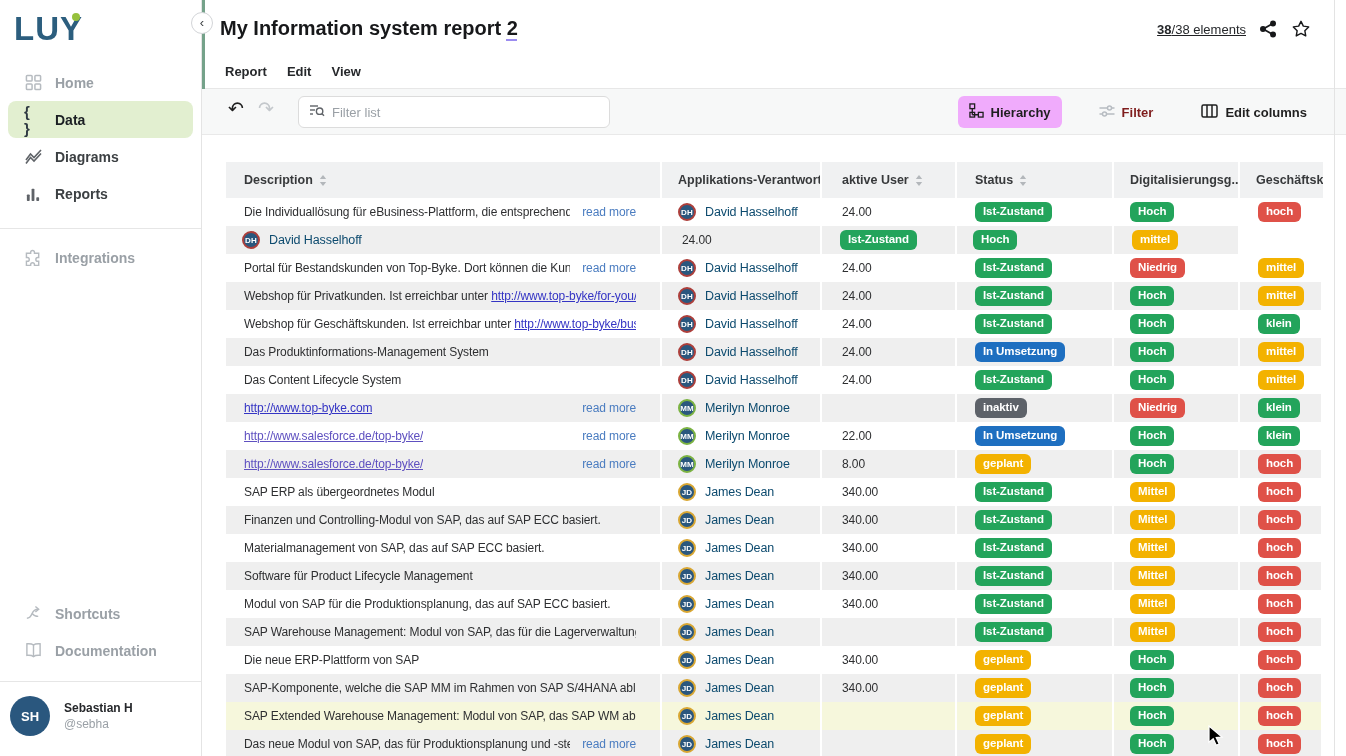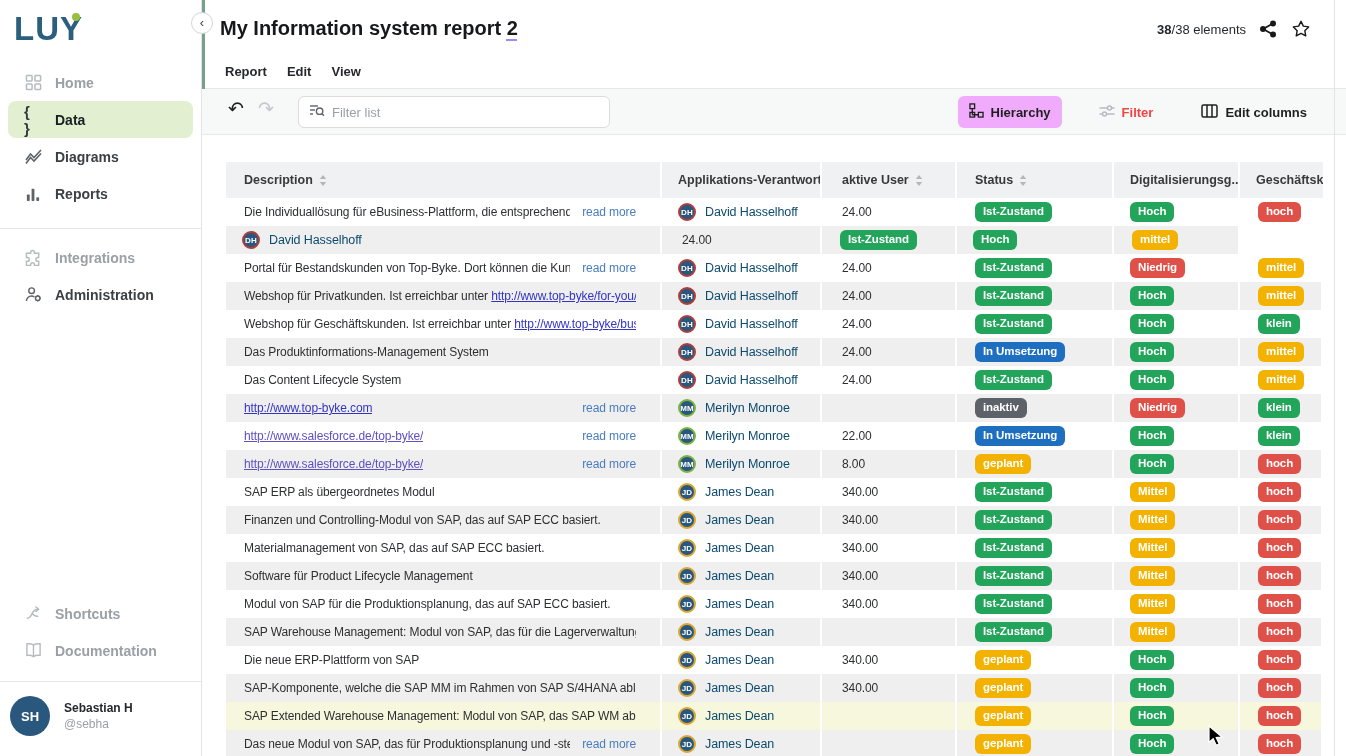--- a/index.html
+++ b/index.html
@@ -33,40 +33,40 @@
   .accent-line { position:absolute; left:202px; top:0; width:3px; height:89px; background:#75a28a; }
   .collapse-btn { position:absolute; left:191px; top:12px; width:22px; height:22px; border-radius:50%;
     background:#fff; border:1px solid #d3d5d8; color:#3c4043; font-size:13px; line-height:19px;
     text-align:center; cursor:pointer; z-index:5; }
   .main-header { position:absolute; left:205px; top:0; width:1141px; height:89px; background:#fff;
     border-bottom:1px solid #e7e7e7; }
   .page-title { position:absolute; left:15px; top:17px; font-size:20px; font-weight:700; color:#17181a; }
   .page-title .spell { text-decoration:underline dashed #9b8cf0 1.5px; text-underline-offset:4px; }
   .menubar { position:absolute; left:20px; bottom:9px; display:flex; gap:20px; }
   .menubar span { font-size:13px; font-weight:700; color:#26282b; cursor:pointer; }
-  .head-right { position:absolute; right:34px; top:18px; display:flex; align-items:center; gap:11px; }
+  .head-right { position:absolute; right:34px; top:18px; display:flex; align-items:center; gap:11px;text-decoration:underline; }
   .elements-count { font-size:13px; color:#26282b; }
   .elements-count b { font-weight:700; }
   .icon-btn { width:22px; height:22px; display:flex; align-items:center; justify-content:center; cursor:pointer; }
 
   
   .toolbar { position:absolute; left:202px; top:89px; width:1144px; height:46px; background:#f7f8f8;
     border-bottom:1px solid #e9e9e9; }
   .undo { position:absolute; left:26px; top:8px; font-size:19px; color:#1f1f1f; cursor:pointer; }
   .redo { position:absolute; left:56px; top:8px; font-size:19px; color:#c4c8cc; }
   .filter-input { position:absolute; left:96px; top:7px; width:312px; height:32px; background:#fff;
     border:1px solid #dcdcdc; border-radius:6px; display:flex; align-items:center; padding:0 10px; gap:7px; }
   .filter-input input { border:none; outline:none; font-size:13px; width:100%;
     font-family:"Liberation Sans",sans-serif; color:#202124; background:transparent; }
   .filter-input input::placeholder { color:#9aa0a6; }
   .tb-right { position:absolute; right:28px; top:7px; height:32px; display:flex; align-items:center; gap:26px; }
   .tb-btn { display:flex; align-items:center; gap:7px; font-size:13px; font-weight:700; color:#1f1f1f;
     cursor:pointer; padding:7px 11px; border-radius:6px; }
   .tb-btn.raised { background:#f0abfc; }
-  .tb-btn.disabled { color:#ef4444; cursor:default; }
+  .tb-btn.disabled { color:#7f1d1d; cursor:default; }
 
   
   .table { position:absolute; left:226px; top:162px; width:1097px; }
   .grid-row { display:grid; grid-template-columns:436px 160px 135px 157px 126px 83px; }
   .thead { height:36px; }
   .hcell { background:#f0f1f2; display:flex; align-items:center; font-size:12.5px; font-weight:700;
     color:#37393b; border-right:2px solid #fff; overflow:hidden; white-space:nowrap; cursor:pointer; }
   .sort { margin-left:6px; flex:none; }
   .trow { height:28px; }
   .trow:nth-child(even) .cell { background:#efefef; }
@@ -145,31 +145,20 @@
 
   <div class="nav-item disabled">
     <span class="ni">
       <svg width="17" height="17" viewBox="0 0 18 18" fill="none" stroke="currentColor" stroke-width="1.5">
           <path d="M6 3.5a2 2 0 0 1 4 0v1h4.5V9h-1a2 2 0 0 0 0 4h1v4.5H10v-1a2 2 0 0 0-4 0v1H1.5V13h1a2 2 0 0 0 0-4h-1V4.5H6v-1z"></path>
         </svg>
     </span>
     <span>Integrations</span>
   </div>
 
-  <div class="nav-item">
-    <span class="ni">
-      <svg width="17" height="17" viewBox="0 0 18 18" fill="none" stroke="currentColor" stroke-width="1.5">
-          <circle cx="7" cy="5" r="3"></circle>
-          <path d="M1.5 16c0-3.2 2.4-5.4 5.5-5.4 1.1 0 2.1.3 3 .8"></path>
-          <circle cx="13.5" cy="13" r="2.4"></circle>
-          <path d="M13.5 9.6v1M13.5 15.4v1M16.5 13h-1M11.5 13h-1M15.6 10.9l-.7.7M12.1 14.4l-.7.7M15.6 15.1l-.7-.7M12.1 11.6l-.7-.7"></path>
-        </svg>
-    </span>
-    <span>Administration</span>
-  </div>
 
   <div class="side-footer">
     <div class="nav-item disabled">
       <span class="ni">
         <svg width="17" height="17" viewBox="0 0 18 18" fill="none" stroke="currentColor" stroke-width="1.5">
             <path d="M2 14c3.5 0 4.5-2.5 5.5-5S10 4.5 14 4.5"></path>
             <path d="M11 1.5l3.5 3-3.5 3"></path>
             <path d="M7.5 9c1.5 2 3 3 6.5 3"></path>
           </svg>
       </span>

